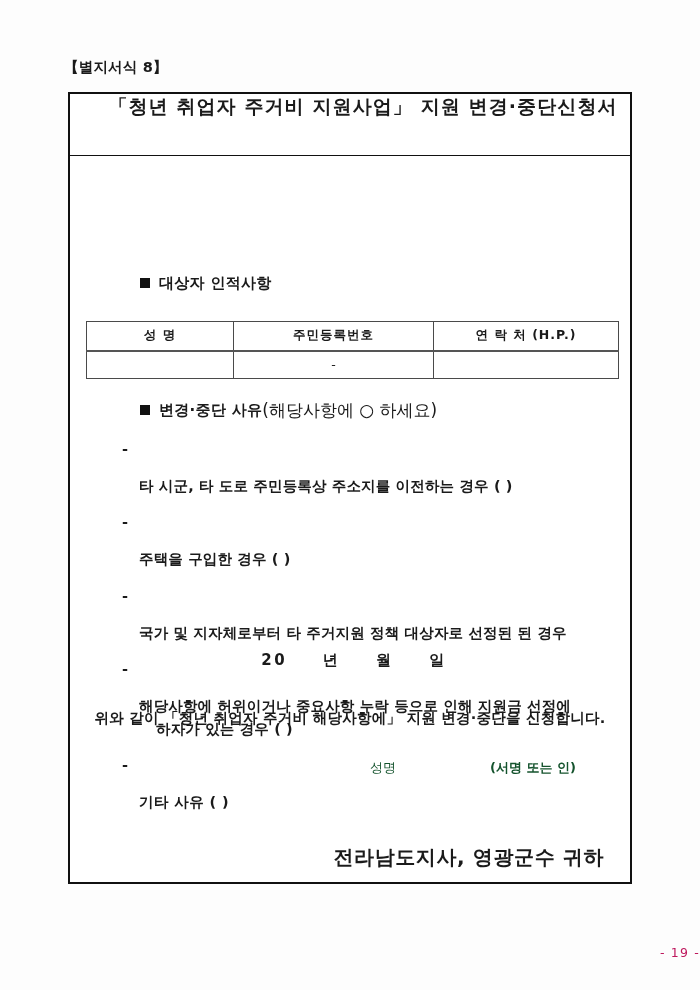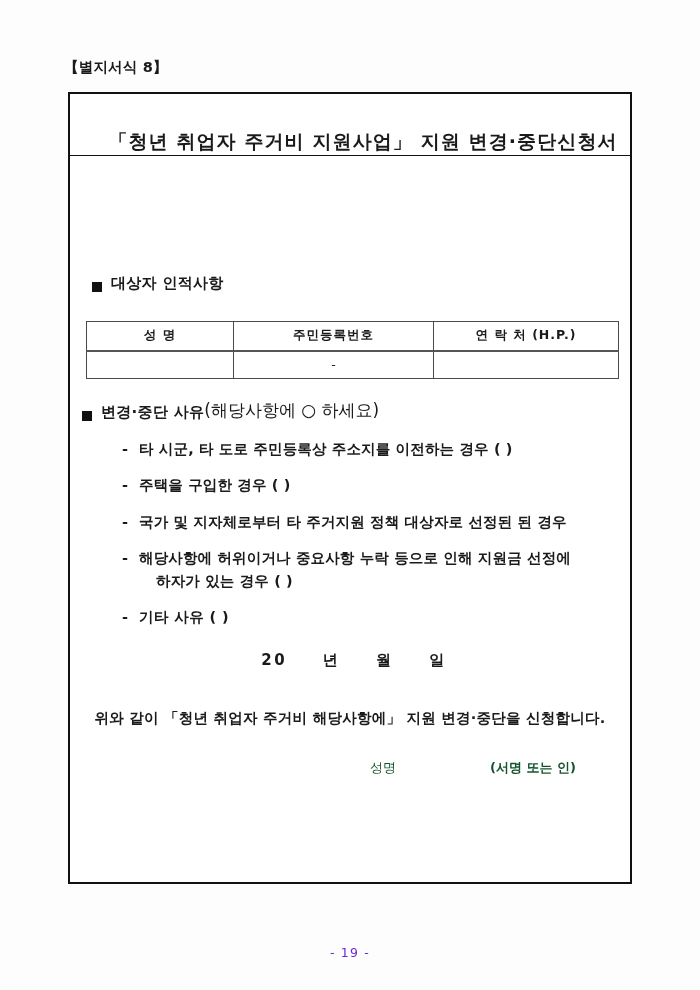--- a/index.html
+++ b/index.html
@@ -38,21 +38,21 @@
     border: 2px solid #111;
     box-sizing: border-box;
     background: #fff;
   }
 
   
   .title-band {
     height: 62px;
     border-bottom: 1.5px solid #111;
     display: flex;
-    align-items: flex-end;
+    align-items: flex-start;
     justify-content: center;
     box-sizing: border-box;
     padding-left: 26px;
   }
   .doc-title {
     font-size: 19px;
     font-weight: bold;
     letter-spacing: 1.1px;
     white-space: nowrap;
     text-align: center;
@@ -62,25 +62,26 @@
   .doc-body {
     position: relative;
     padding: 0 22px;
     box-sizing: border-box;
     height: calc(100% - 62px);
   }
 
   
   .section-head {
     display: flex;
-    align-items: flex-end;
+    align-items: center;
     font-size: 15px;
     font-weight: bold;
     letter-spacing: 0.3px;
     white-space: nowrap;
+    margin-left: 48px;
   }
   .sec-marker {
     display: inline-block;
     width: 10px;
     height: 10px;
     background: #111;
     margin-right: 9px;
     flex: none;
     position: relative;
     top: -1px;
@@ -91,21 +92,21 @@
     letter-spacing: 0;
   }
 
   .head-person {
     position: absolute;
     left: 22px;
     top: 118px;
   }
   .head-reason {
     position: absolute;
-    left: 12px;
+    left: 22px;
     top: 243px;
   }
 
   
   .person-table {
     position: absolute;
     left: 16px;
     top: 165px;
     width: 532px;
     border-collapse: collapse;
@@ -147,21 +148,21 @@
     font-size: 14.5px;
     font-weight: bold;
     letter-spacing: 0.15px;
     margin-bottom: 14px;
     line-height: 1.55;
   }
   .reason-dash {
     flex: none;
     width: 17px;
   }
-  .reason-text { flex: 1; }
+  .reason-text { flex: 1; margin-top: 37px; }
   .reason-text .cont {
     display: block;
     padding-left: 17px;
   }
   .blank-paren { letter-spacing: 0.4px; }
 
   
   .date-line {
     position: absolute;
     left: 0;
@@ -216,23 +217,23 @@
     letter-spacing: 0.6px;
     white-space: nowrap;
   }
 
   
   .page-footer {
     position: absolute;
     left: 0;
     right: 0;
     top: 945px;
-    text-align: center;
+    text-align: right;
     font-size: 12.5px;
-    color: #6d28d9;
+    color: #be185d;
     letter-spacing: 1.2px;
   }
 </style>
 </head>
 <body>
 
 <div class="form-id">【별지서식 8】</div>
 
 <div class="doc-box">
 
@@ -314,17 +315,18 @@
       <span class="d-seg">일</span>
     </div>
 
     <div class="declaration">위와 같이 「청년 취업자 주거비 해당사항에」 지원 변경·중단을 신청합니다.</div>
 
     <div class="sign-row">
       <span class="sign-label">성명</span>
       <span class="sign-note">(서명 또는 인)</span>
     </div>
 
+    <div class="recipient">전라남도지사, 영광군수 귀하</div>
 
   </div>
 </div>
 
 <div class="page-footer">- 19 -</div>
 
 </body></html>

